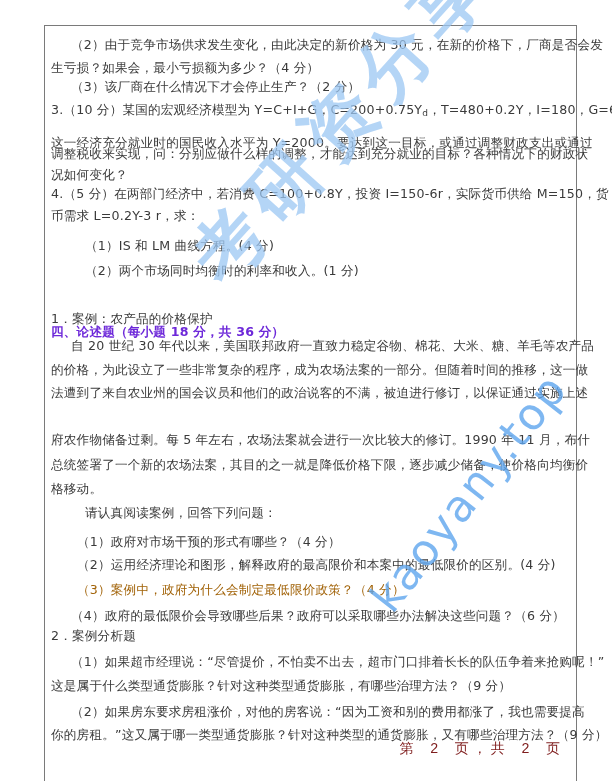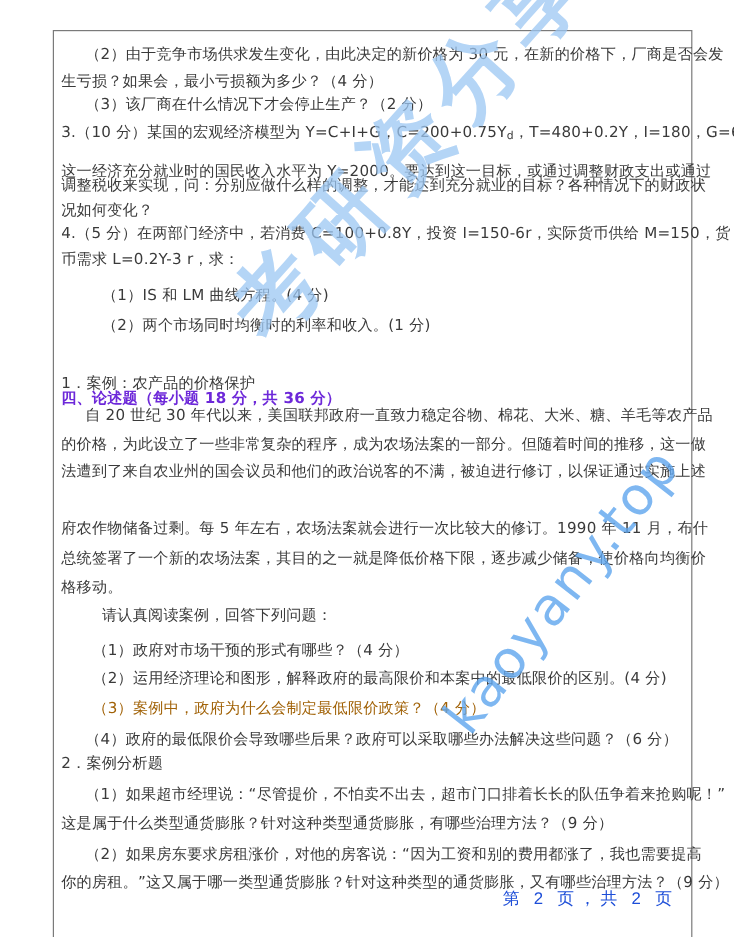--- a/index.html
+++ b/index.html
@@ -7,22 +7,22 @@
          font-family:"DejaVu Sans", "Liberation Sans", sans-serif; color:#333; }
   .page { position:absolute; left:44px; top:25px; width:533px; height:760px;
           border:1px solid #7a7a7a; box-sizing:border-box; background:#fff; }
   .line { position:absolute; left:6px; font-size:12.6px; line-height:16px;
           white-space:nowrap; letter-spacing:0.2px; color:#3a3a3a; }
   .ind1 { left:26px; }
   .ind2 { left:40px; }
   .ind3 { left:32px; }
   .bold { font-weight:bold; color:#6d28d9;margin-top:38px; }
   .dark { color:#a16207; }
-  .footer { position:absolute; right:12px; font-size:14px; letter-spacing:4px; color:#1d4ed8;
-            font-family:Liberation Sans, sans-serif; }
+  .footer { position:absolute; right:12px; font-size:14px; letter-spacing:4px; color:#7f1d1d;
+            font-family:Liberation Mono, monospace; }
   sub { font-size:9px; vertical-align:-2px; }
   .wm { position:absolute; pointer-events:none; color:#a9cdf5; opacity:0.85; }
   .wm-cn { left:170px; top:240px; font-size:72px; font-weight:bold; transform:rotate(-48deg);
            transform-origin:left top; font-family:"DejaVu Serif", serif; letter-spacing:10px;
            color:#9cc7f3; opacity:0.75; }
   .wm-en { left:360px; top:590px; font-size:44px; transform:rotate(-52deg); transform-origin:left top;
            font-family:"DejaVu Sans", sans-serif; color:#5fa6ee; opacity:0.8; letter-spacing:2px; }
 </style>
 </head>
 <body>

